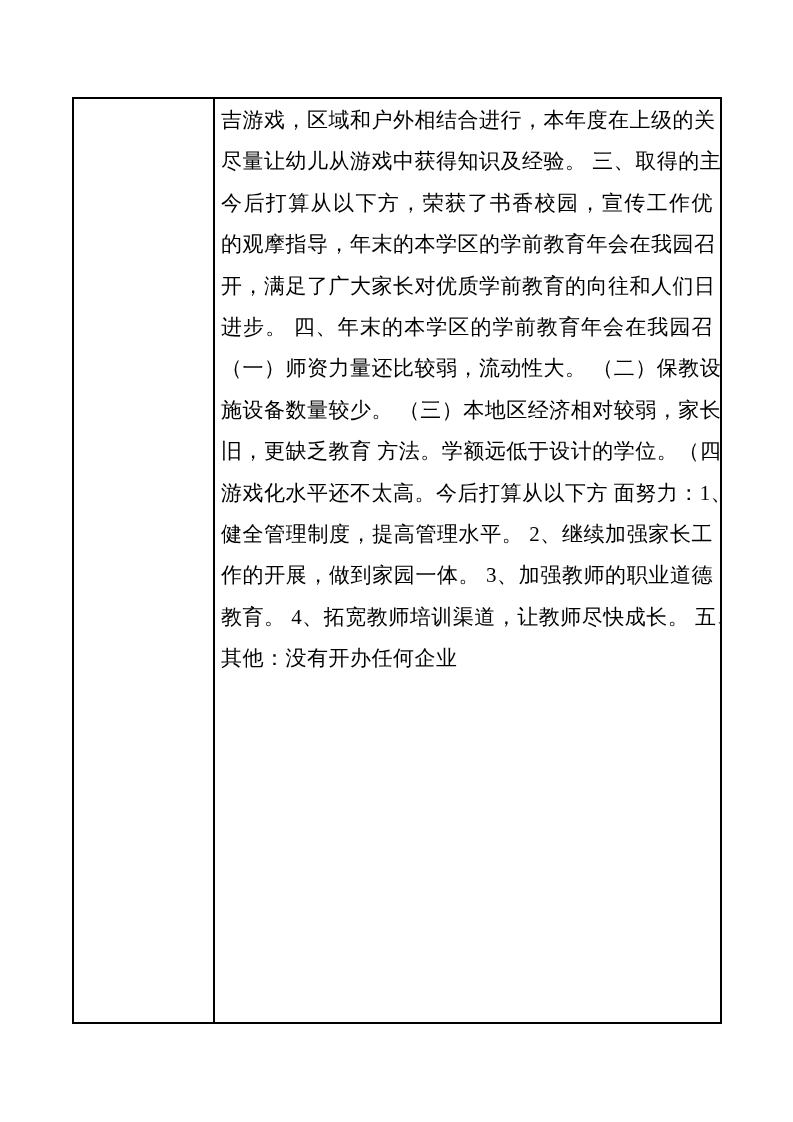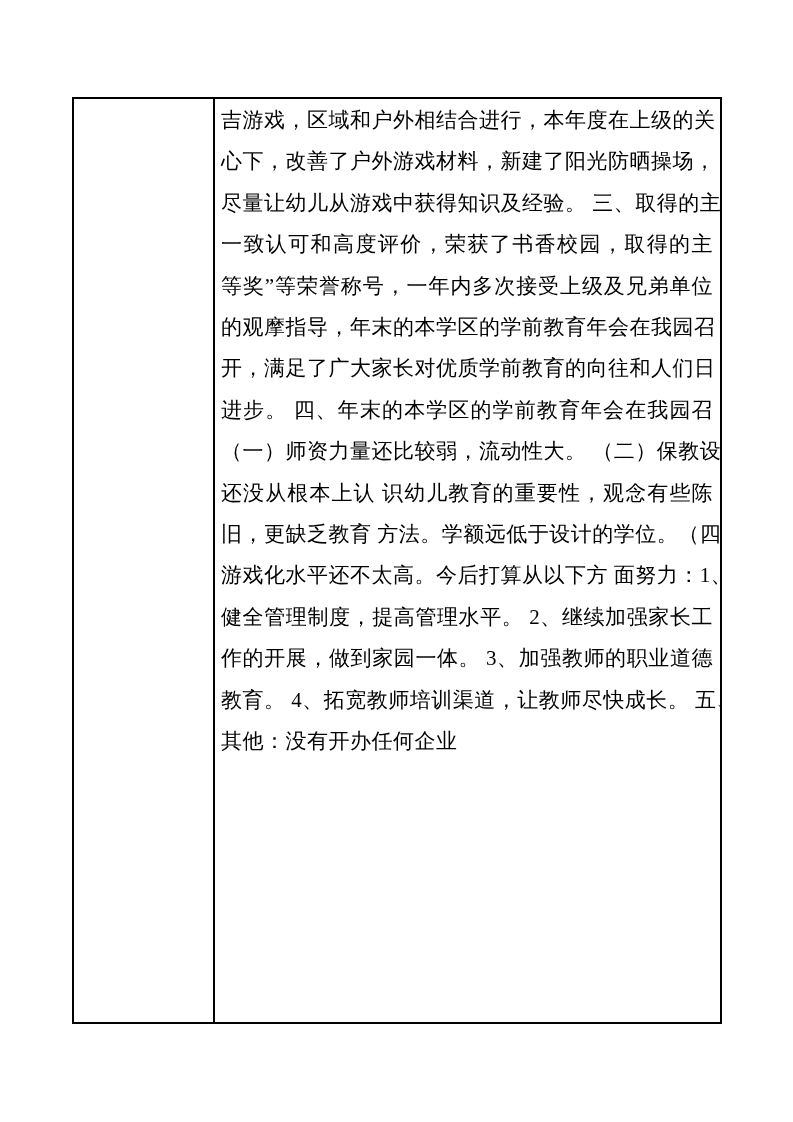--- a/index.html
+++ b/index.html
@@ -57,29 +57,27 @@
   }
 </style>
 </head>
 <body>
 
 <div class="doc-page">
   <div class="form-table">
     <div class="label-cell"></div>
     <div class="content-cell">
       <div class="text-line">吉游戏，区域和户外相结合进行，本年度在上级的关</div>
-      <div class="text-line">心下，改善了户外游戏材料，新建了阳光防晒操场，</div>
       <div class="text-line">尽量让幼儿从游戏中获得知识及经验。 三、取得的主</div>
-      <div class="text-line">一致认可和高度评价，荣获了书香校园，取得的主</div>
-      <div class="text-line">等奖”等荣誉称号，一年内多次接受上级及兄弟单位</div>
+      <div class="text-line">今后打算从以下方，荣获了书香校园，宣传工作优</div>
       <div class="text-line">的观摩指导，年末的本学区的学前教育年会在我园召</div>
       <div class="text-line">开，满足了广大家长对优质学前教育的向往和人们日</div>
       <div class="text-line">进步。 四、年末的本学区的学前教育年会在我园召</div>
       <div class="text-line">（一）师资力量还比较弱，流动性大。 （二）保教设</div>
-      <div class="text-line">还没从根本上认 识幼儿教育的重要性，观念有些陈</div>
+      <div class="text-line">施设备数量较少。 （三）本地区经济相对较弱，家长</div>
       <div class="text-line">旧，更缺乏教育 方法。学额远低于设计的学位。（四）</div>
       <div class="text-line">游戏化水平还不太高。今后打算从以下方 面努力：1、</div>
       <div class="text-line">健全管理制度，提高管理水平。 2、继续加强家长工</div>
       <div class="text-line">作的开展，做到家园一体。 3、加强教师的职业道德</div>
       <div class="text-line">教育。 4、拓宽教师培训渠道，让教师尽快成长。 五、</div>
       <div class="text-line short">其他：没有开办任何企业</div>
     </div>
   </div>
 </div>
 

